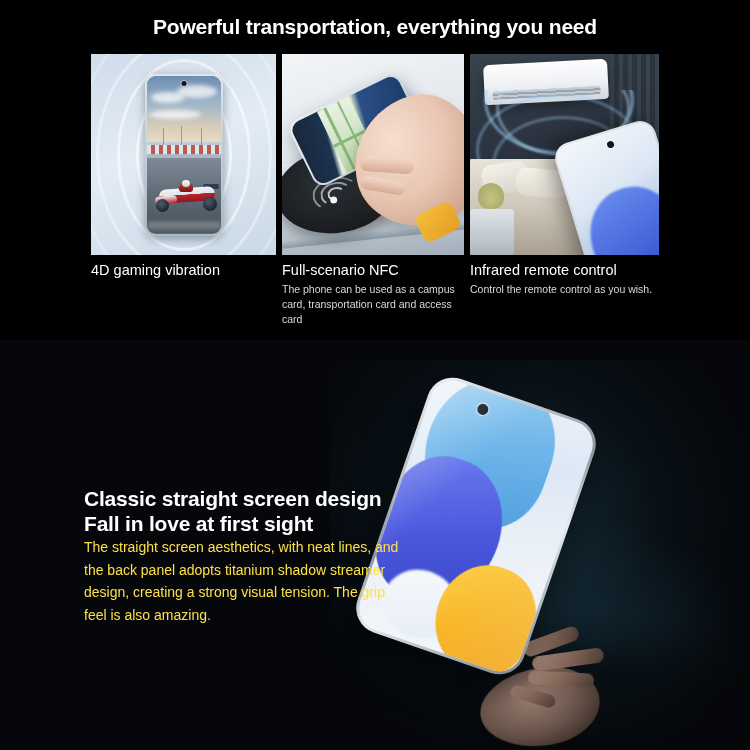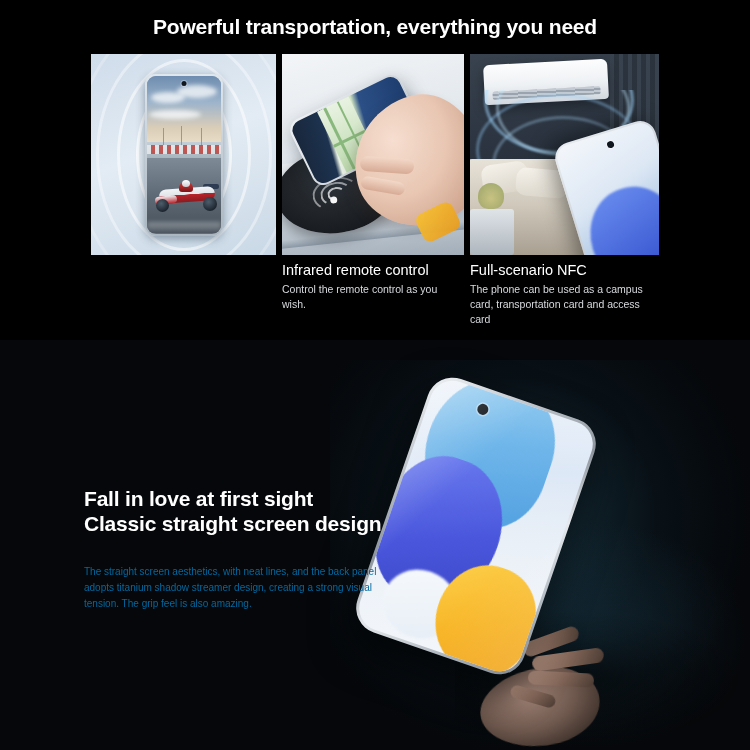--- a/index.html
+++ b/index.html
@@ -137,22 +137,22 @@
   
   #bottom-section { position:absolute; left:0; top:340px; width:750px; height:410px;
                     background:#05070a; overflow:hidden; }
   #bottom-glow { position:absolute; left:330px; top:20px; width:420px; height:390px;
                  background:radial-gradient(ellipse at 45% 40%, rgba(38,82,102,.55) 0%, rgba(16,38,50,.30) 42%, rgba(0,0,0,0) 72%); }
   #bottom-glow2 { position:absolute; left:440px; top:180px; width:310px; height:230px;
                   background:radial-gradient(ellipse at 50% 50%, rgba(30,66,84,.40) 0%, rgba(0,0,0,0) 70%); }
 
   #hero-heading { position:absolute; left:84px; top:487px; font-size:21px; font-weight:bold;
                   line-height:1.17; color:#ffffff; letter-spacing:-0.2px; z-index:5; }
-  #hero-desc { position:absolute; left:84px; top:536px; width:320px; font-size:10px;
-               line-height:1.62; color:#0369a1; z-index:5;margin-top:28px; }
+  #hero-desc { position:absolute; left:84px; top:536px; width:320px; font-size:14px;
+               line-height:1.62; color:#fde047; z-index:5; }
 
   
   #hero-phone { position:absolute; left:388px; top:392px; width:176px; height:268px;
                 transform:rotate(19deg); z-index:4; }
   #hero-frame { position:absolute; inset:0; border-radius:26px; padding:3px;
                 background:linear-gradient(135deg,#f0f2f4 0%,#c2c8ce 22%,#8d949c 45%,#e6eaee 62%,#aab2ba 84%,#7e858d 100%);
                 box-shadow:0 16px 40px rgba(0,0,0,.6); }
   #hero-screen { width:100%; height:100%; border-radius:23px; overflow:hidden; position:relative;
                  background:linear-gradient(165deg,#eef3fa 0%,#dde8f6 30%,#eaf0f7 55%,#f4f7fb 100%); }
   .hero-blue-top { position:absolute; left:6%; top:-6%; width:74%; height:56%; border-radius:52% 48% 44% 56%;
@@ -279,28 +279,29 @@
             <div class="ir-blob"></div>
             <div class="ir-notch"></div>
           </div>
         </div>
       </div>
     </div>
   </div>
 
   <div id="caption-row">
     <div class="caption">
+      <div class="cap-title">4D gaming vibration</div>
+    </div>
+    <div class="caption">
+      <div class="cap-title">Full-scenario NFC</div>
+      <div class="cap-desc">The phone can be used as a campus card, transportation card and access card</div>
     </div>
     <div class="caption">
       <div class="cap-title">Infrared remote control</div>
       <div class="cap-desc">Control the remote control as you wish.</div>
-    </div>
-    <div class="caption">
-      <div class="cap-title">Full-scenario NFC</div>
-      <div class="cap-desc">The phone can be used as a campus card, transportation card and access card</div>
     </div>
   </div>
 </div>
 
 <div id="bottom-section">
   <div id="bottom-glow"></div>
   <div id="bottom-glow2"></div>
 </div>
 
 <div id="hand-shadow"></div>
@@ -320,17 +321,17 @@
       <div class="hero-blue-mid"></div>
       <div class="hero-white"></div>
       <div class="hero-yellow"></div>
       <div id="hero-notch"></div>
       <div id="hero-highlight"></div>
     </div>
   </div>
 </div>
 
 <div id="hero-heading">
+  <div>Classic straight screen design</div>
   <div>Fall in love at first sight</div>
-  <div>Classic straight screen design</div>
 </div>
 
 <div id="hero-desc">The straight screen aesthetics, with neat lines, and the back panel adopts titanium shadow streamer design, creating a strong visual tension. The grip feel is also amazing.</div>
 
 </body></html>

